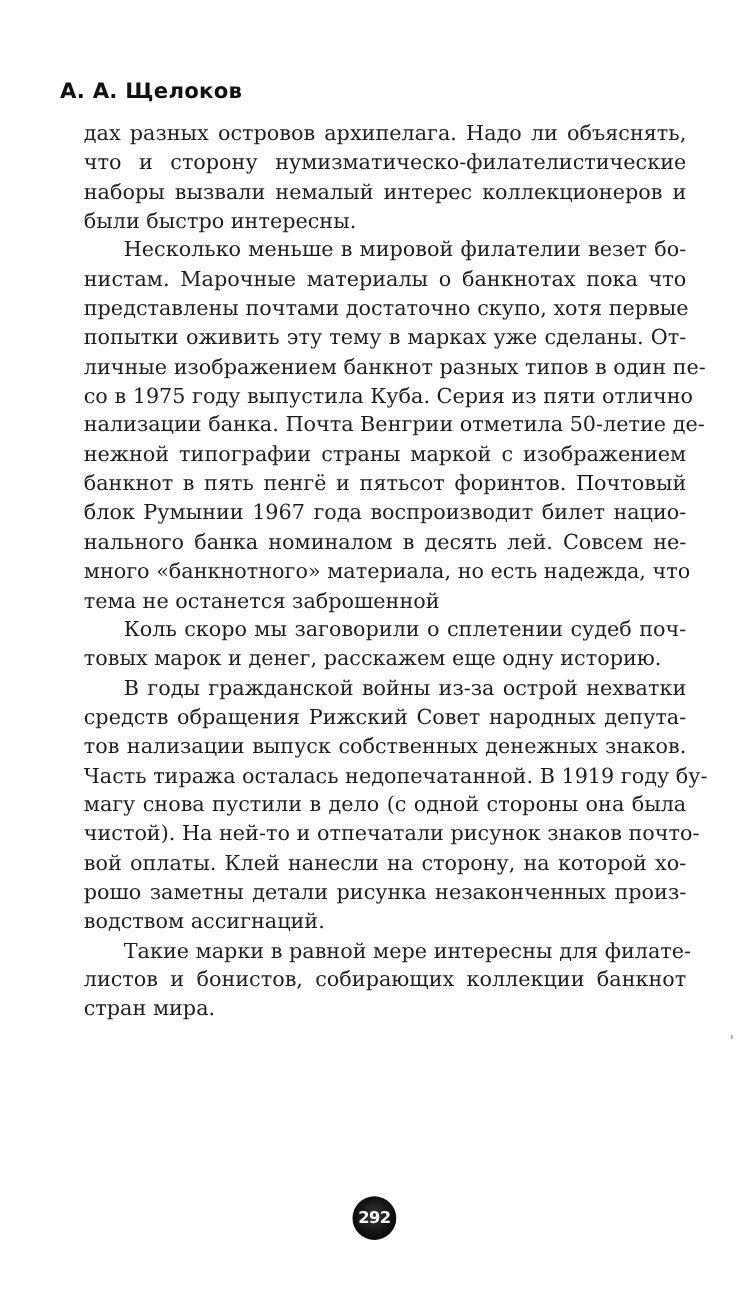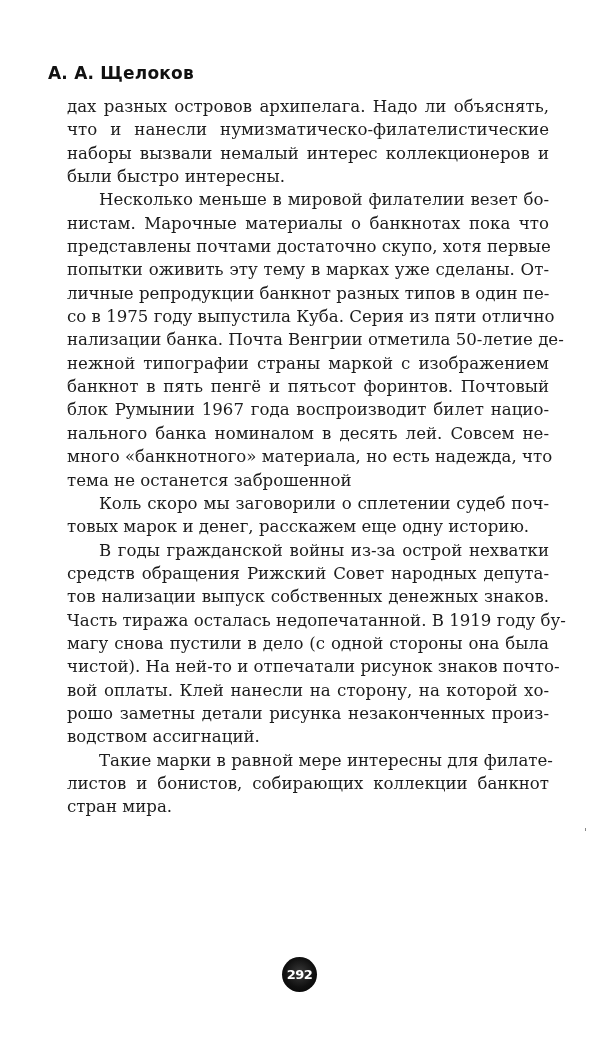--- a/index.html
+++ b/index.html
@@ -74,28 +74,28 @@
       background: #888;
     }
   </style>
 </head>
 <body>
 
 <div class="running-head">А. А. Щелоков</div>
 
 <div class="text-block" id="text-block">
     <span class="line">дах разных островов архипелага. Надо ли объяснять,</span>
-    <span class="line">что и нанесли нумизматическо-филателистические</span>
+    <span class="line">что и сторону нумизматическо-филателистические</span>
     <span class="line">наборы вызвали немалый интерес коллекционеров и</span>
     <span class="line last">были быстро интересны.</span>
     <span class="line indent">Несколько меньше в мировой филателии везет бо-</span>
     <span class="line">нистам. Марочные материалы о банкнотах пока что</span>
     <span class="line">представлены почтами достаточно скупо, хотя первые</span>
     <span class="line">попытки оживить эту тему в марках уже сделаны. От-</span>
-    <span class="line">личные репродукции банкнот разных типов в один пе-</span>
+    <span class="line">личные изображением банкнот разных типов в один пе-</span>
     <span class="line">со в 1975 году выпустила Куба. Серия из пяти отлично</span>
     <span class="line">нализации банка. Почта Венгрии отметила 50-летие де-</span>
     <span class="line">нежной типографии страны маркой с изображением</span>
     <span class="line">банкнот в пять пенгё и пятьсот форинтов. Почтовый</span>
     <span class="line">блок Румынии 1967 года воспроизводит билет нацио-</span>
     <span class="line">нального банка номиналом в десять лей. Совсем не-</span>
     <span class="line">много «банкнотного» материала, но есть надежда, что</span>
     <span class="line last">тема не останется заброшенной</span>
     <span class="line indent">Коль скоро мы заговорили о сплетении судеб поч-</span>
     <span class="line last">товых марок и денег, расскажем еще одну историю.</span>

